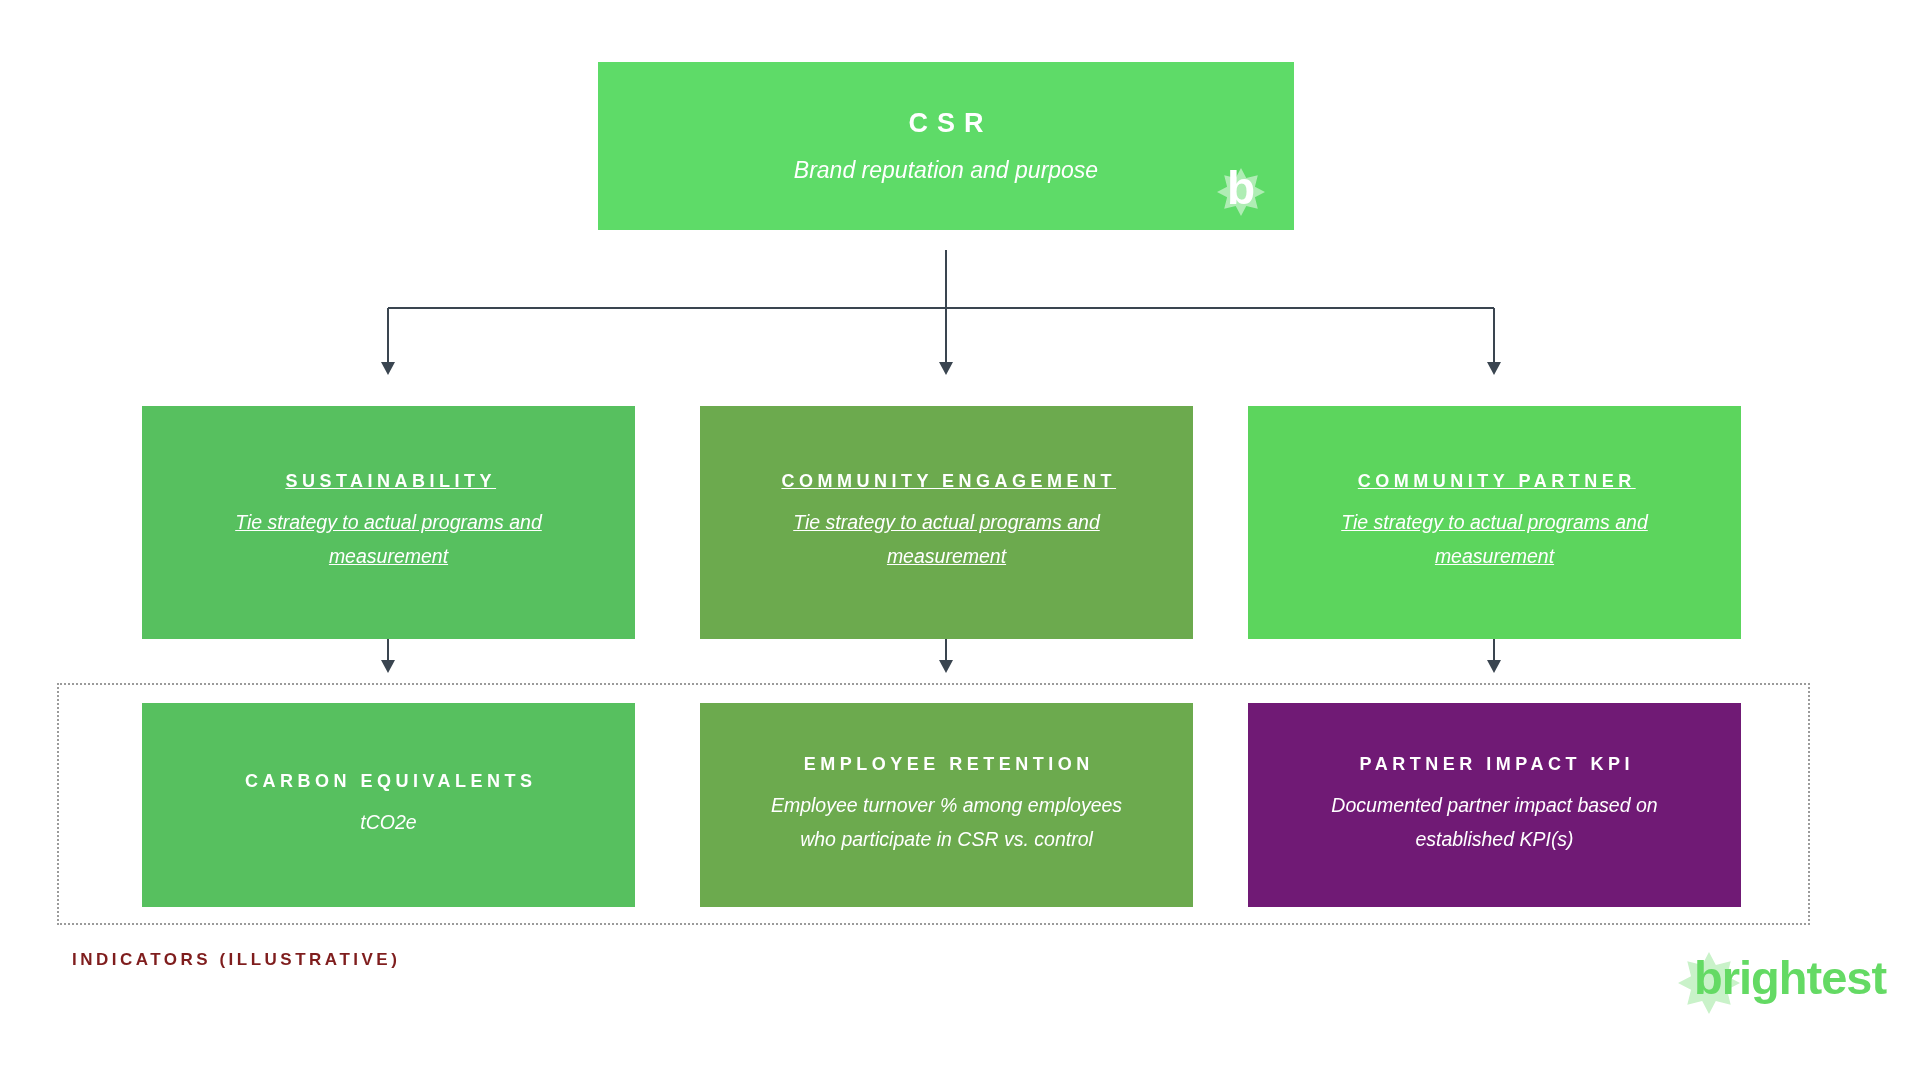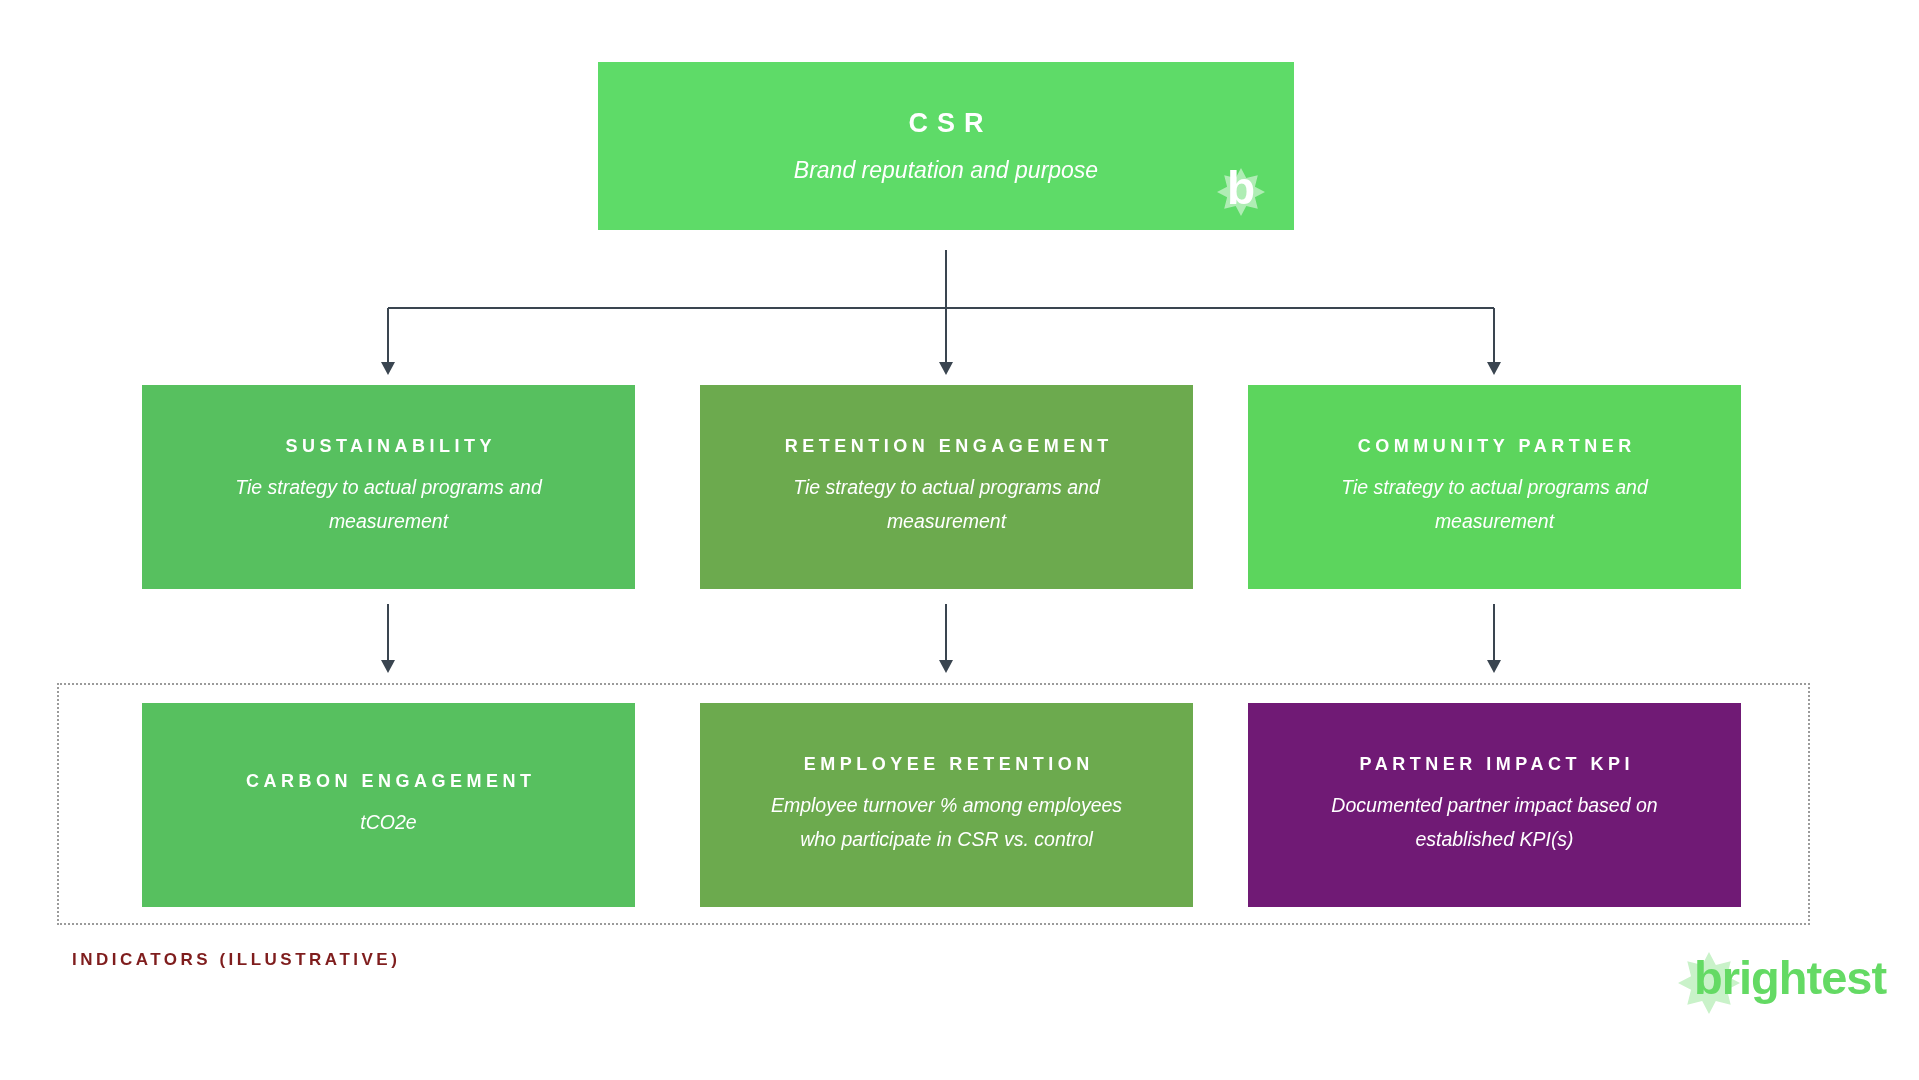--- a/index.html
+++ b/index.html
@@ -65,21 +65,21 @@
     left: 0;
     top: 0;
     width: 100%;
     text-align: center;
     font-size: 46px;
     line-height: 60px;
     font-weight: bold;
     color: #ffffff;
   }
   
-  .pillar { top: 385px; height: 204px; width: 493px; }
+  .pillar { top: 406px; height: 233px; width: 493px; text-decoration: underline; }
   .indicator { top: 703px; height: 204px; width: 493px; }
   .col-1 { left: 142px; }
   .col-2 { left: 700px; }
   .col-3 { left: 1248px; }
   .box-title {
     font-size: 18px;
     font-weight: bold;
     letter-spacing: 4.5px;
     text-indent: 4.5px;
     margin-bottom: 14px;
@@ -174,34 +174,34 @@
     <div class="root-mark-b">b</div>
   </div>
 </div>
 
 <div class="node pillar col-1" style="background: rgb(87, 192, 95);">
   <div class="box-title">SUSTAINABILITY</div>
   <div class="box-desc">Tie strategy to actual programs and
 measurement</div>
 </div>
 <div class="node pillar col-2" style="background: rgb(108, 170, 78);">
-  <div class="box-title">RETENTION ENGAGEMENT</div>
+  <div class="box-title">COMMUNITY ENGAGEMENT</div>
   <div class="box-desc">Tie strategy to actual programs and
 measurement</div>
 </div>
 <div class="node pillar col-3" style="background: rgb(92, 213, 93);">
   <div class="box-title">COMMUNITY PARTNER</div>
   <div class="box-desc">Tie strategy to actual programs and
 measurement</div>
 </div>
 
 <div class="dotted-frame"></div>
 
 <div class="node indicator col-1" style="background: rgb(87, 192, 95);">
-  <div class="box-title">CARBON ENGAGEMENT</div>
+  <div class="box-title">CARBON EQUIVALENTS</div>
   <div class="box-desc">tCO2e</div>
 </div>
 <div class="node indicator col-2" style="background: rgb(108, 170, 78);">
   <div class="box-title">EMPLOYEE RETENTION</div>
   <div class="box-desc">Employee turnover % among employees
 who participate in CSR vs. control</div>
 </div>
 <div class="node indicator col-3" style="background: #701a75;">
   <div class="box-title">PARTNER IMPACT KPI</div>
   <div class="box-desc">Documented partner impact based on

